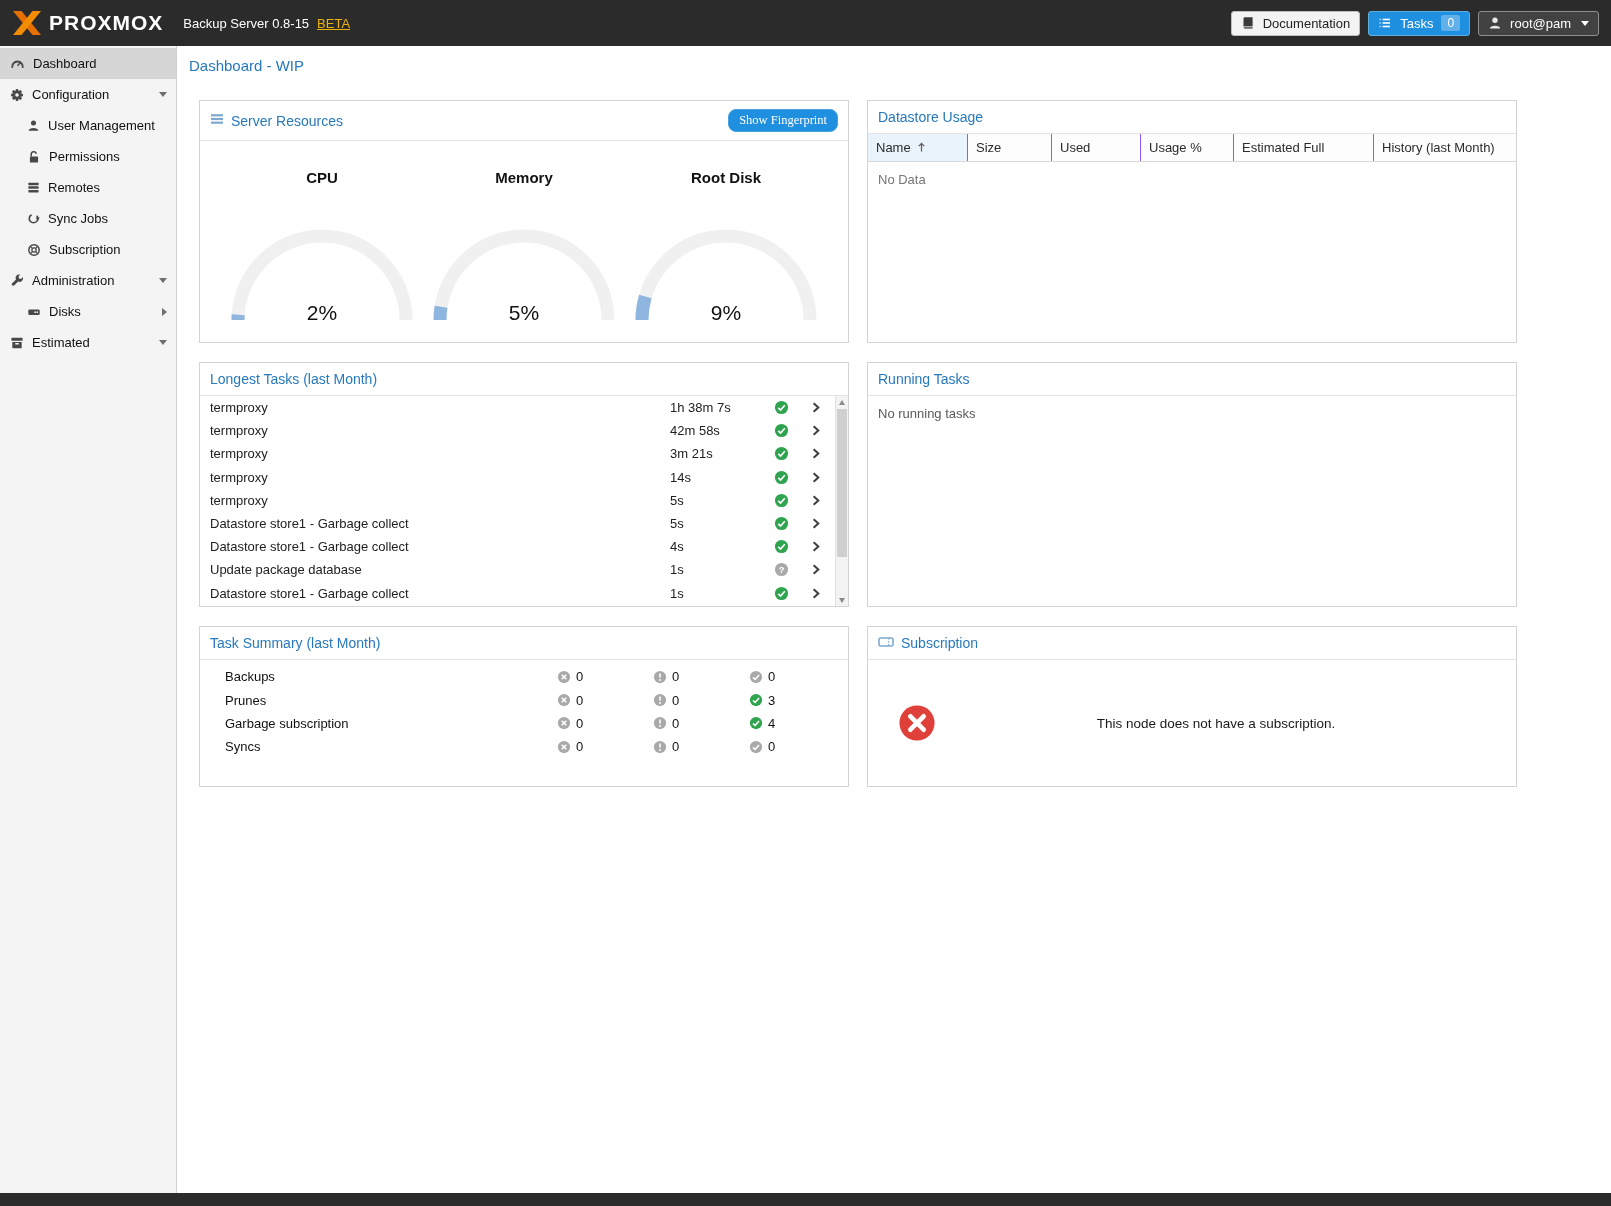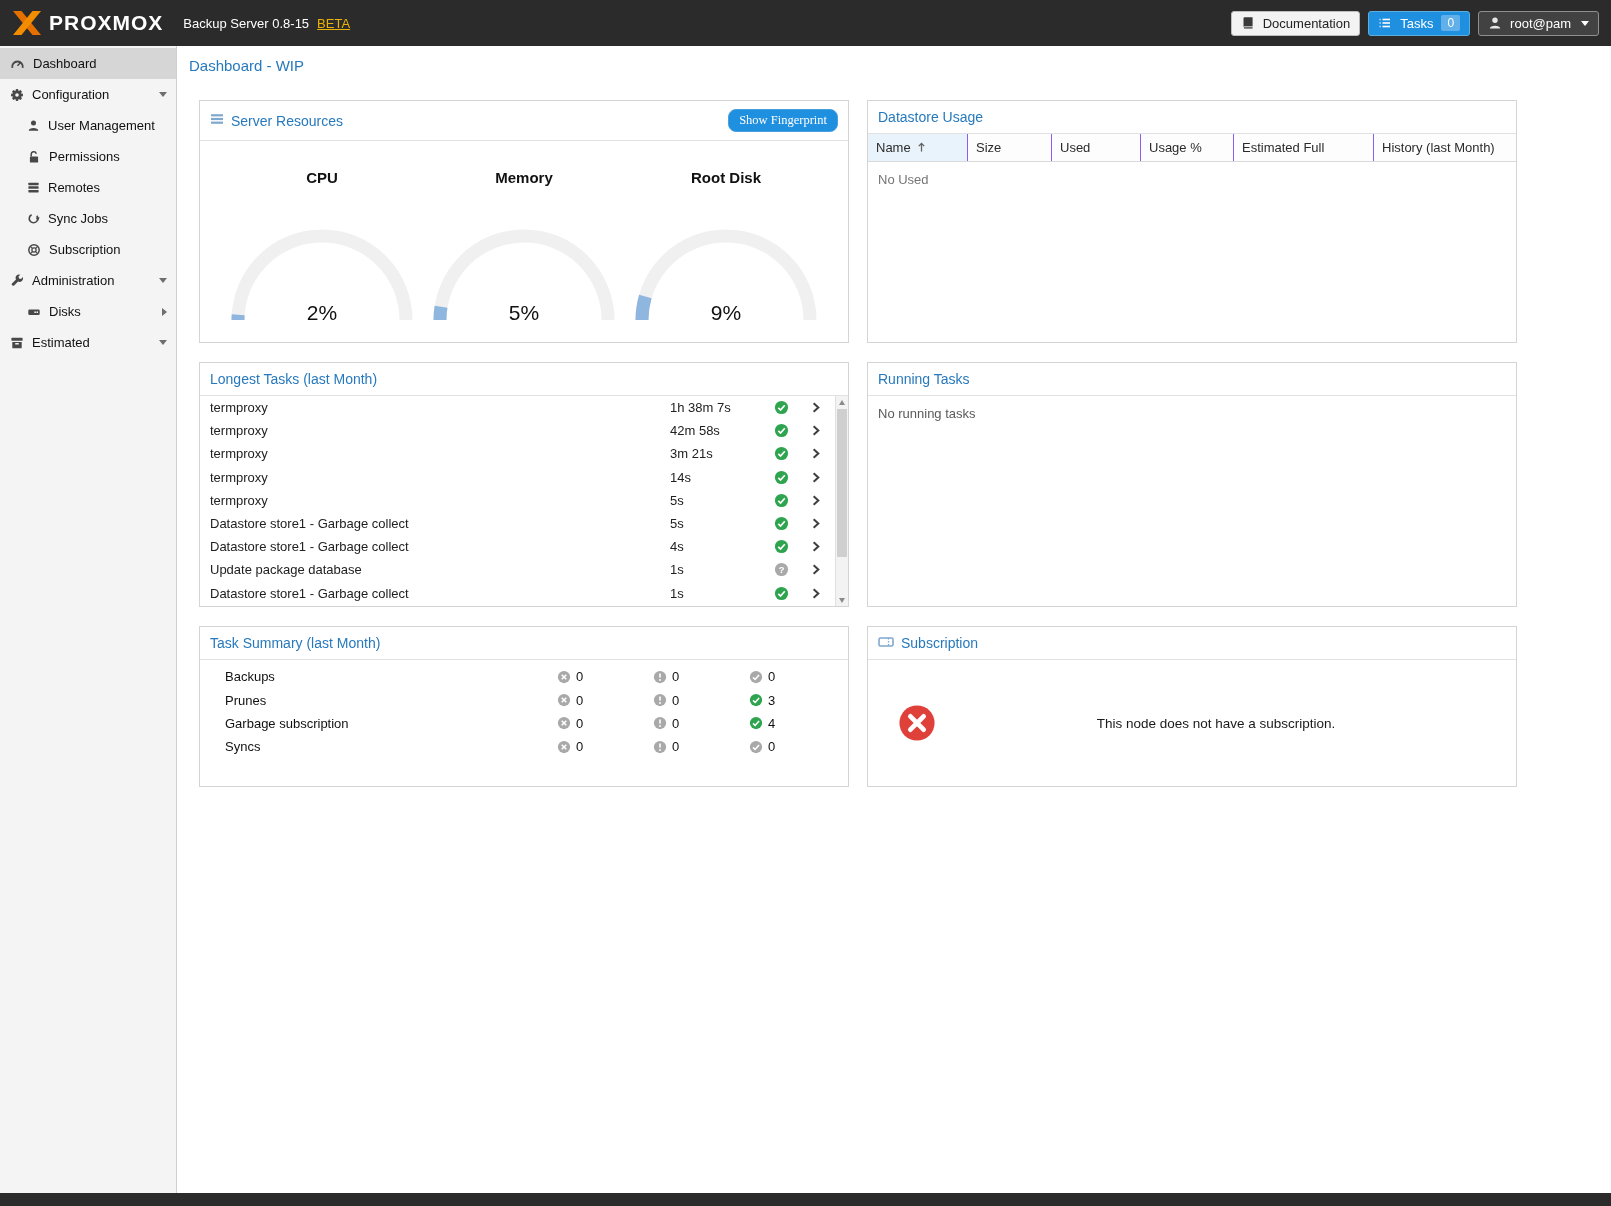--- a/index.html
+++ b/index.html
@@ -622,21 +622,21 @@
                   <path d="M2 4.5 L5 1.5 L8 4.5"></path>
               </svg>
             </div>
             <div class="ds-cell w2">Size</div>
             <div class="ds-cell w3">Used</div>
             <div class="ds-cell w4">Usage %</div>
             <div class="ds-cell w5">Estimated Full</div>
             <div class="ds-cell w6">History (last Month)</div>
           </div>
           <div class="panel-bd">
-            <div class="empty">No Used</div>
+            <div class="empty">No Data</div>
           </div>
         </section>
 
         <section class="panel ph-md">
           <div class="panel-hd">
             <span class="hd-title">Running Tasks</span>
           </div>
           <div class="panel-bd">
             <div class="empty empty-dark">No running tasks</div>
           </div>

